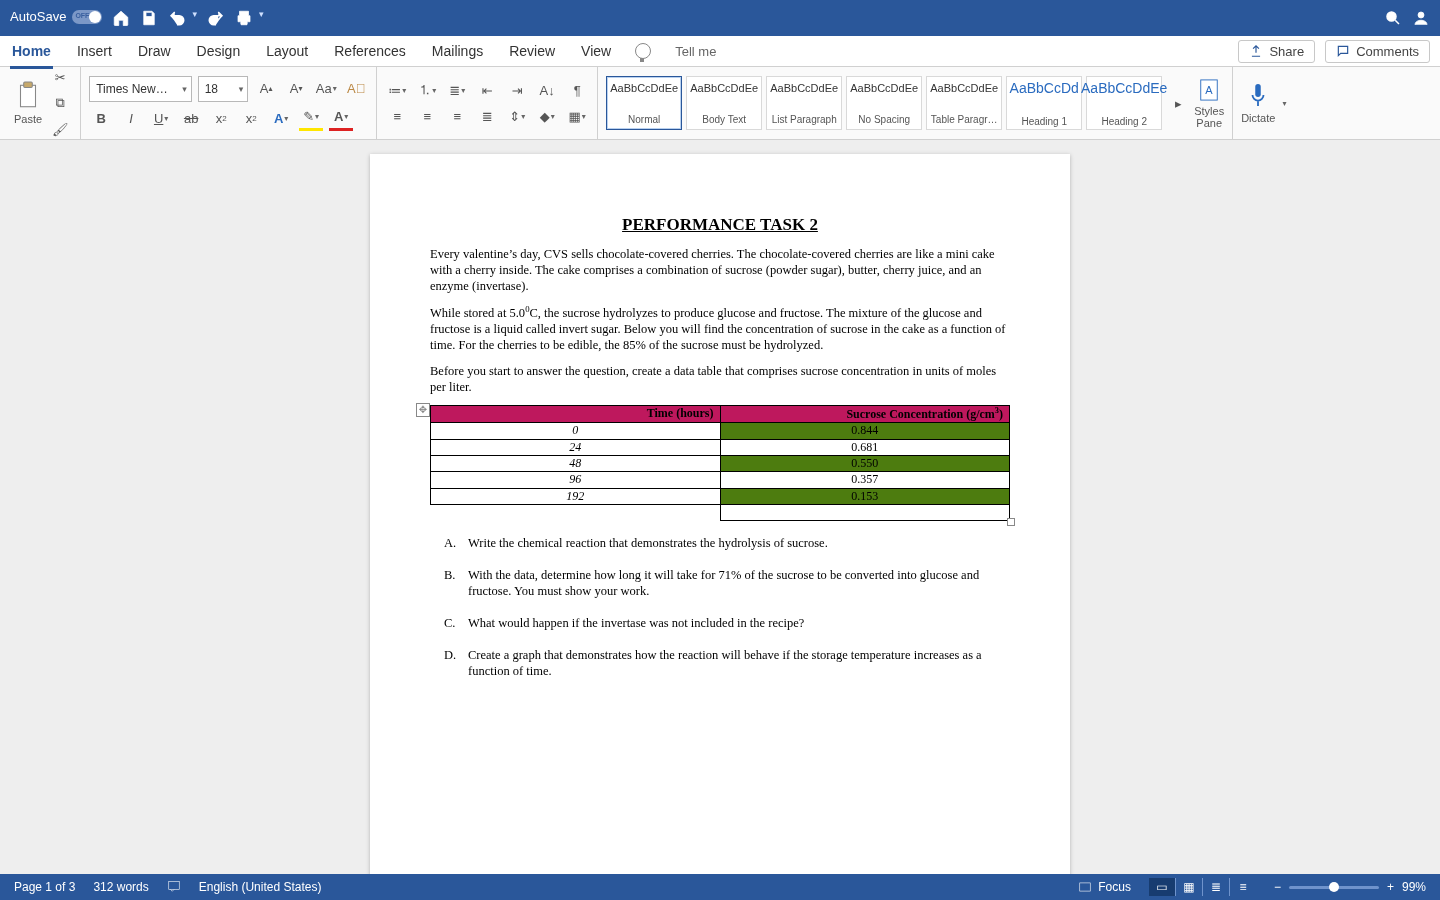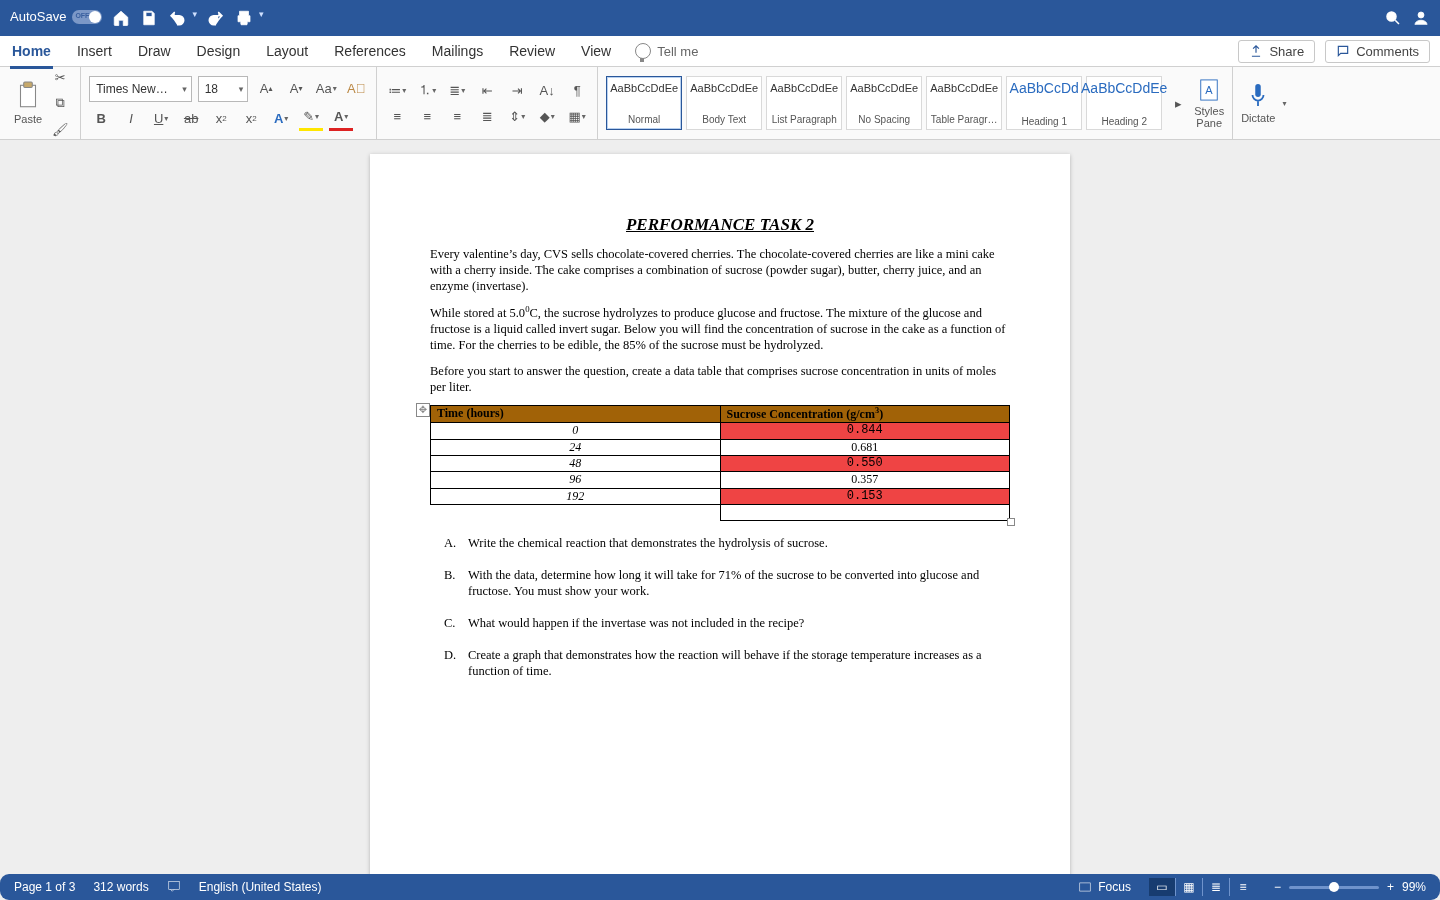--- a/index.html
+++ b/index.html
@@ -53,21 +53,21 @@
     height:30px;background:#fff;border-bottom:1px solid var(--ribbon-border);
     display:flex;align-items:center;padding:0 10px;gap:18px;flex:0 0 auto;
     justify-content:space-between;
   }
   .tabs-left{display:flex;align-items:center;gap:22px;}
   .tab{font-size:14px;color:#333;padding:4px 2px;position:relative;cursor:default;}
   .tab.active{color:var(--accent);font-weight:600;}
   .tab.active::after{
     content:"";position:absolute;left:0;right:0;bottom:-6px;height:3px;background:var(--accent);
   }
-  .tell-me{display:flex;align-items:center;gap:6px;color:#666;justify-content:center;}
+  .tell-me{display:flex;align-items:center;gap:24px;color:#666;justify-content:center;}
   .bulb{width:14px;height:14px;border:1.5px solid #888;border-radius:50%;position:relative;}
   .bulb::after{content:"";position:absolute;bottom:-4px;left:4px;width:4px;height:4px;background:#888;}
   .tabs-right{display:flex;align-items:center;gap:10px;}
   .pill{
     border:1px solid #c8c8c8;border-radius:3px;padding:3px 10px;
     display:flex;align-items:center;gap:6px;color:#444;
   }
   .pill svg{width:14px;height:14px;}
 
   
@@ -115,47 +115,47 @@
   .page{
     width:580px;background:var(--paper);
     box-shadow:0 1px 4px rgba(0,0,0,.25);
     margin-top:0;
   }
   .page.stub{height:70px;margin-bottom:14px;}
   .page.main{min-height:680px;padding:60px 60px 80px;}
   .doc{font-family:"Times New Roman",Times,serif;color:#000;font-size:12.5px;line-height:1.28;}
   .doc h1{
     text-align:center;font-size:17px;margin:0 0 10px;
-    text-decoration:underline;font-weight:700;font-style:italic;
+    text-decoration:underline;font-weight:700;
   }
   .doc p{margin:0 0 10px;}
   .tbl{
     width:100%;border-collapse:collapse;margin:2px 0 14px;position:relative;
   }
   .tbl th,.tbl td{border:1px solid #000;font-size:12px;padding:0 6px;height:15px;}
-  .tbl th{font-weight:700;text-align:left;background:#a16207;}
+  .tbl th{font-weight:700;text-align:right;background:#be185d;}
   .tbl .tcol{width:50%;text-align:center;font-style:italic;}
   .tbl .scol{width:50%;text-align:center;}
-  .tbl tr.shade td.scol{background:#ef4444;font-family:Liberation Mono, monospace;}
+  .tbl tr.shade td.scol{background:#4d7c0f;}
   .tbl-handle{
     position:absolute;left:-14px;top:-2px;width:12px;height:12px;border:1px solid #888;
     display:flex;align-items:center;justify-content:center;font-size:10px;color:#888;background:#fff;
   }
   .tbl-corner{
     position:absolute;right:-5px;bottom:-5px;width:6px;height:6px;border:1px solid #888;background:#fff;
   }
   .qlist{list-style:none;padding:0;margin:0;}
   .qlist li{display:flex;gap:10px;margin:0 0 16px;padding-left:14px;}
   .qlist .letter{width:14px;flex:0 0 auto;}
 
   
   .status{
     height:26px;background:var(--status-bg);color:var(--status-fg);
     display:flex;align-items:center;justify-content:space-between;
-    padding:0 14px;font-size:12px;flex:0 0 auto;border-radius:9px;
+    padding:0 14px;font-size:12px;flex:0 0 auto;
   }
   .status .left,.status .right{display:flex;align-items:center;gap:18px;}
   .view-toggle{display:flex;gap:0;}
   .view-btn{
     width:26px;height:18px;border-left:1px solid #6f93cc;display:flex;
     align-items:center;justify-content:center;
   }
   .view-btn:first-child{border-left:none;}
   .view-btn.active{background:#173c70;}
   .zoom{display:flex;align-items:center;gap:8px;}

